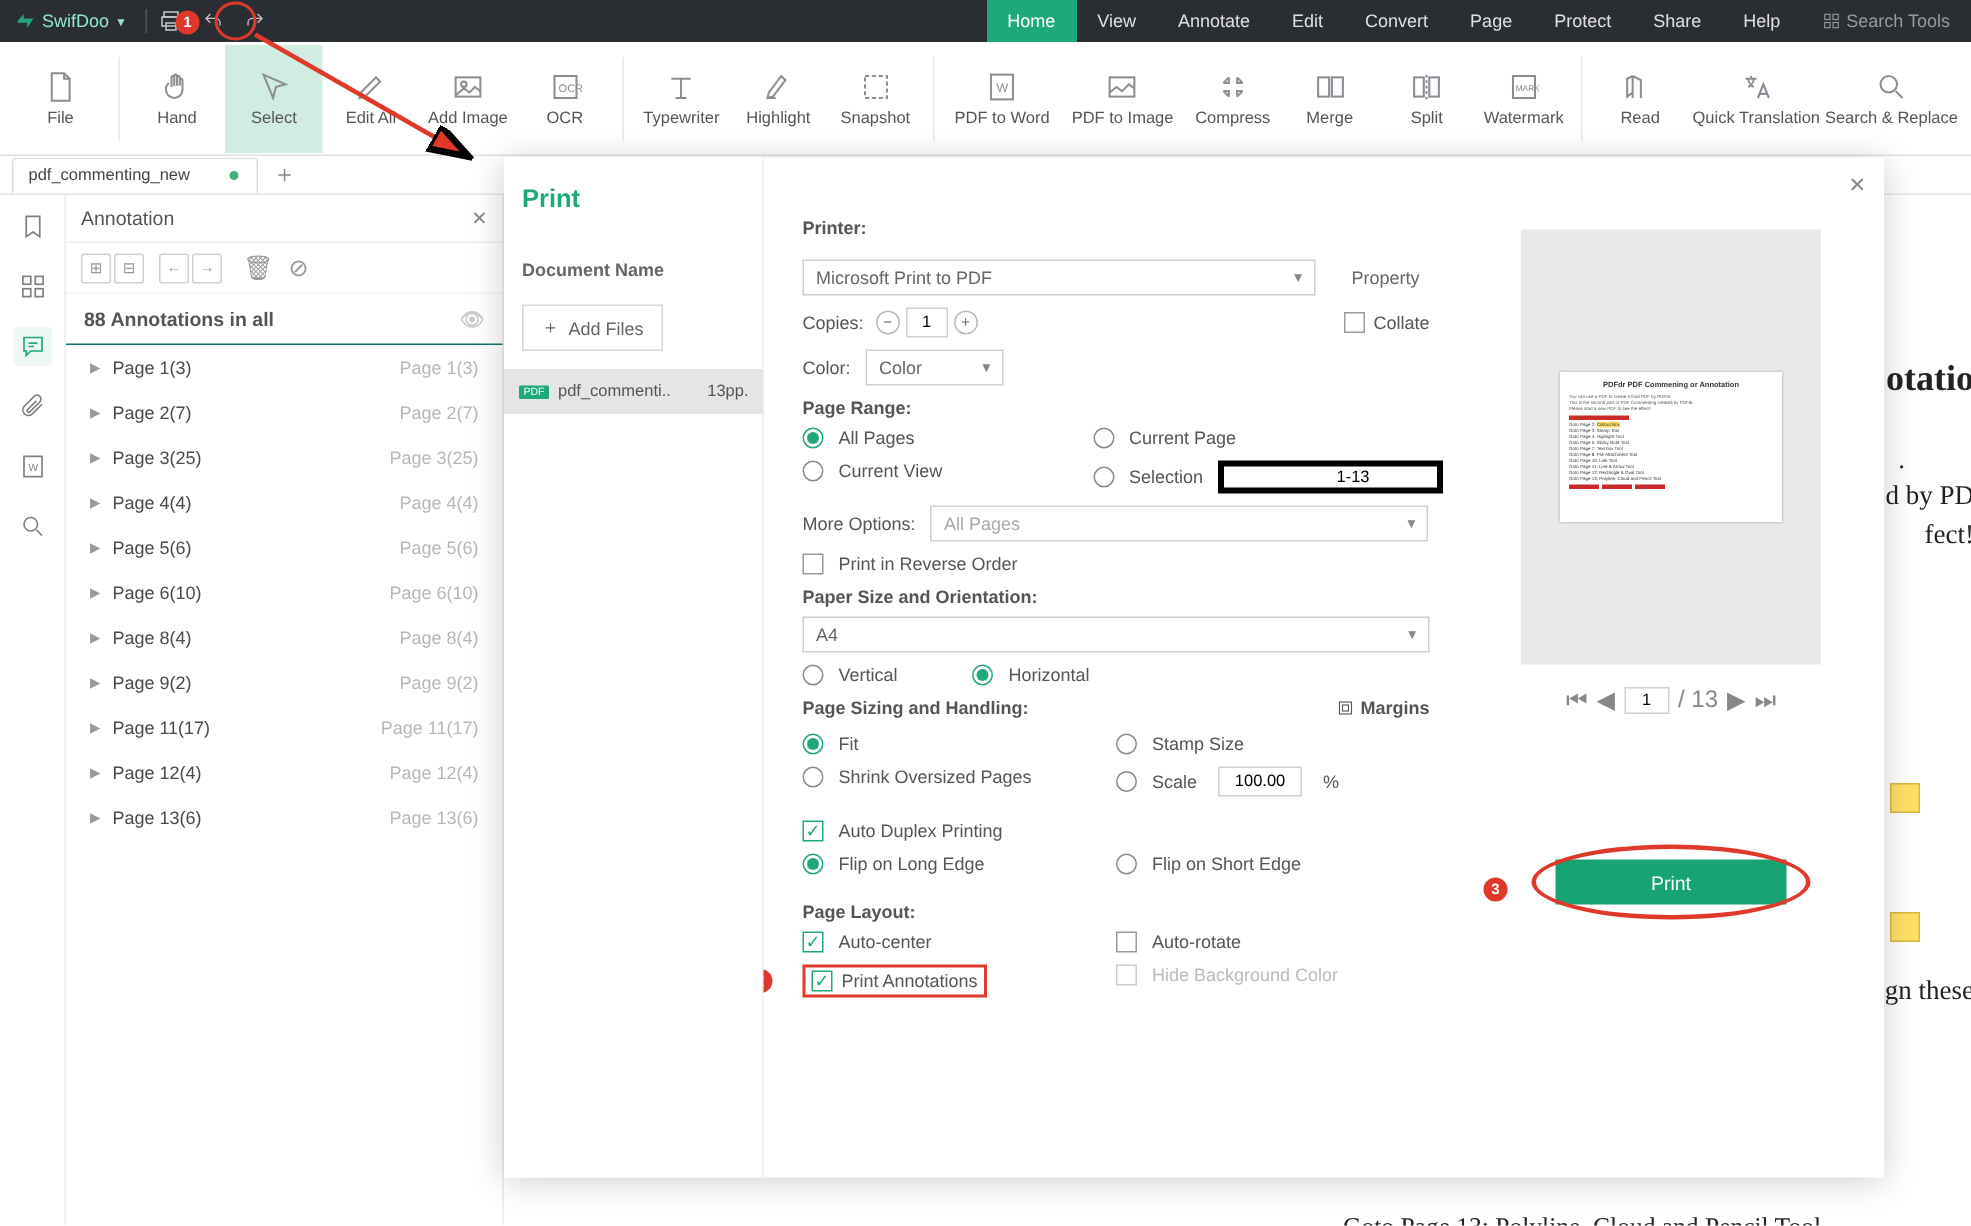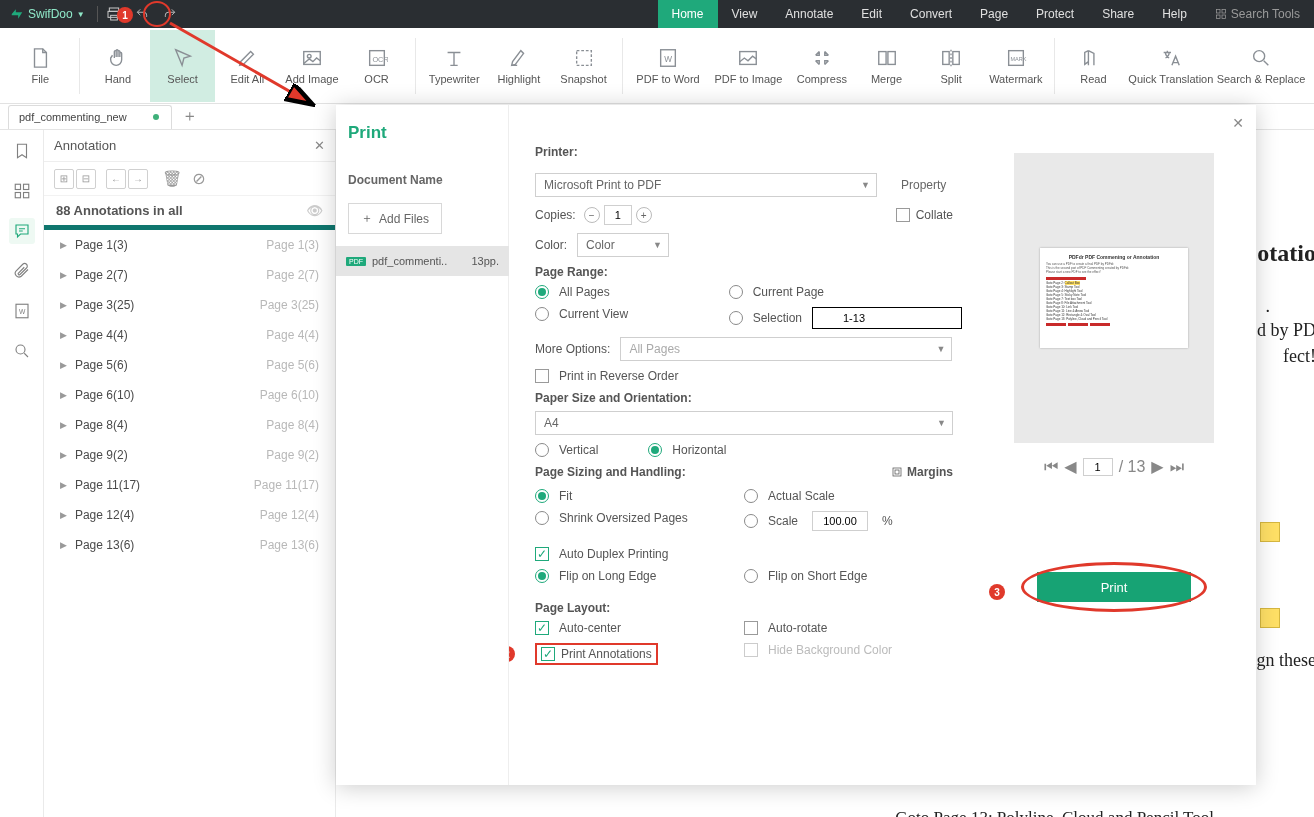--- a/index.html
+++ b/index.html
@@ -37,21 +37,21 @@
 .body { display: flex; height: calc(817px - 28px - 76px - 26px); position: relative;}
 .rail { width: 44px; border-right: 1px solid #eaeaea; display: flex; flex-direction: column; align-items: center; padding-top: 8px; gap: 14px;}
 .rail-ic { width: 26px; height: 26px; display: flex; align-items: center; justify-content: center; color: #808080;}
 .rail-ic.active { color: #1fa97b; background: #eef9f3; border-radius: 3px;}
 
 .ann-panel { width: 292px; border-right: 1px solid #eaeaea; display: flex; flex-direction: column;}
 .ann-hdr { height: 32px; display: flex; align-items: center; justify-content: space-between; padding: 0 10px; font-size: 13px; color: #555; border-bottom: 1px solid #eee;}
 .ann-tools { height: 34px; display: flex; align-items: center; padding: 0 10px; gap: 10px; color: #999; border-bottom: 1px solid #f2f2f2;}
 .ann-tools .sub { display: flex; gap: 2px; }
 .ann-small { width: 20px; height: 20px; border: 1px solid #d0d0d0; border-radius: 2px; display: flex; align-items: center; justify-content: center; font-size: 10px;}
-.ann-count-row { height: 34px; display: flex; align-items: center; padding: 0 12px; font-size: 13px; font-weight: 600; color: #555; border-bottom: 5px solid #0f766e;}
+.ann-count-row { height: 34px; display: flex; align-items: center; padding: 0 12px; font-size: 13px; font-weight: 600; color: #555; border-bottom: 1px solid #0f766e;}
 .ann-list { flex: 1; overflow: auto; }
 .ann-row { height: 30px; display: flex; align-items: center; padding: 0 16px; font-size: 12px; color: #4a4a4a; justify-content: space-between;}
 .ann-left { display: flex; align-items: center; gap: 8px;}
 .ann-caret { color: #999; font-size: 9px;}
 .ann-right-t { color: #b8b8b8;}
 
 
 .dialog { position: absolute; left: 336px; top: 105px; width: 920px; height: 680px; background: #fff; box-shadow: 0 2px 22px rgba(0,0,0,.2); display: flex;}
 .arrow { position: absolute; pointer-events: none; }
 .dlg-left { width: 173px; background: #fff; border-right: 1px solid #eee; padding: 18px 8px 8px 12px;}
@@ -71,21 +71,21 @@
 .stepper { display: flex; align-items: center; gap: 4px;}
 .stepbtn { width: 16px; height: 16px; border: 1px solid #bbb; border-radius: 50%; display: flex; align-items: center; justify-content: center; font-size: 10px; color: #666;}
 .stepin { width: 28px; height: 20px; border: 1px solid #cfcfcf; text-align: center; font-size: 11px;}
 .chk { width: 14px; height: 14px; border: 1px solid #9a9a9a; display: inline-flex; align-items: center; justify-content: center; }
 .chk.on { border-color: #1fa97b; color: #1fa97b;}
 .rdo { width: 14px; height: 14px; border: 1px solid #8a8a8a; border-radius: 50%; display: inline-flex; align-items: center; justify-content: center;}
 .rdo.on::after { content: ''; width: 8px; height: 8px; background: #1fa97b; border-radius: 50%;}
 .rdo.on { border-color: #1fa97b;}
 .two-col { display: flex; }
 .two-col > div { flex: 1; }
-.sel-input { width: 150px; height: 22px; border: 1px solid #000000; text-align: left; font-size: 11px; padding-left: 30px;}
+.sel-input { width: 150px; height: 22px; border: 4px solid #000000; text-align: center; font-size: 11px; padding-left: 30px;}
 .seg { display: flex; border: 1px solid #b8dccd; height: 24px; width: 418px;}
 .seg > div { flex: 1; display: flex; align-items: center; justify-content: center; font-size: 12px; color: #555; border-right: 1px solid #b8dccd;}
 .seg > div:last-child { border-right: none;}
 .seg > div.on { background: #8fdcbc;}
 .scale-in { width: 56px; height: 20px; border: 1px solid #cfcfcf; text-align: center; font-size: 11px; margin: 0 4px;}
 .margins-lbl { float: right; color: #555; display: inline-flex; align-items: center; gap: 4px;}
 .red-box { border: 2px solid #e0392b; padding: 2px 4px; display: inline-flex; align-items: center; gap: 6px;}
 .badge-round { width: 16px; height: 16px; background: #e0392b; border-radius: 50%; color: #fff; font-size: 10px; display: inline-flex; align-items: center; justify-content: center; font-weight: bold;}
 
 .dlg-right { width: 268px; padding: 48px 20px 10px 4px; display: flex; flex-direction: column; align-items: center;}
@@ -609,21 +609,21 @@
             <span>Fit</span>
           </div>
         <div class="row">
             <span class="rdo"></span>
             <span>Shrink Oversized Pages</span>
           </div>
       </div>
       <div>
         <div class="row">
             <span class="rdo"></span>
-            <span>Actual Scale</span>
+            <span>Stamp Size</span>
           </div>
         <div class="row">
             <span class="rdo"></span>
             <span>Scale</span>
             <input class="scale-in" value="100.00" style="">
             <span>%</span>
           </div>
       </div>
     </div>
 

